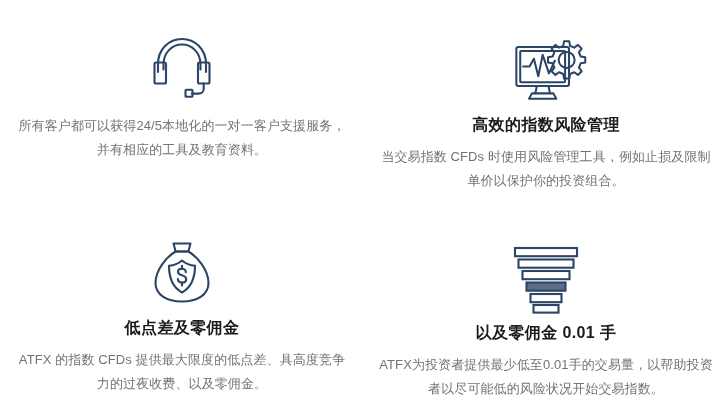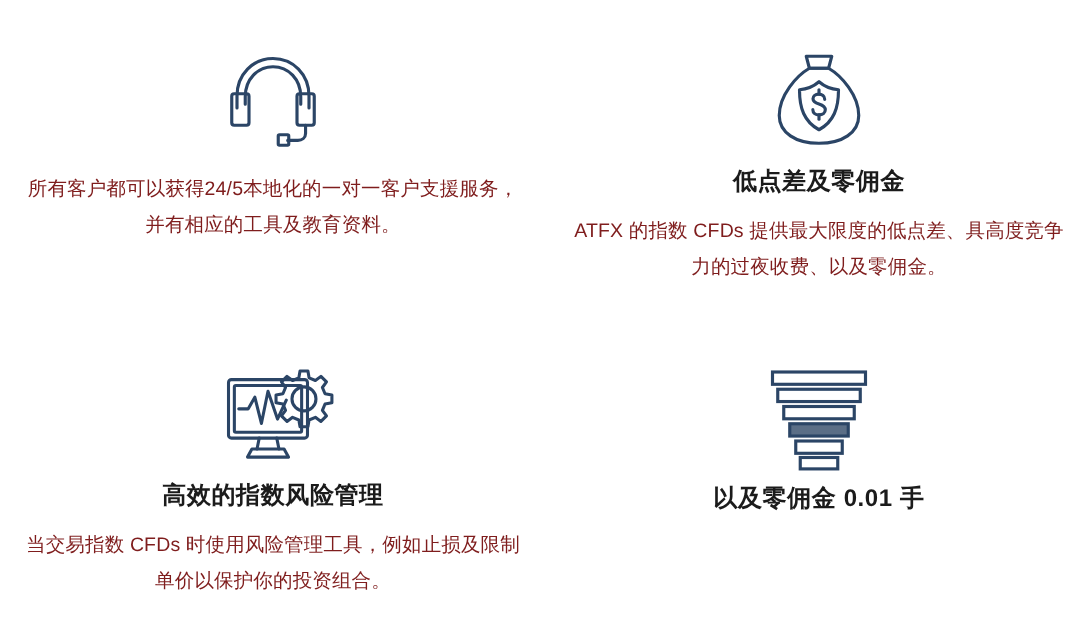--- a/index.html
+++ b/index.html
@@ -49,21 +49,21 @@
     color: #1b1b1b;
     letter-spacing: 0.4px;
     text-align: center;
     margin-top: 7px;
     line-height: 1.3;
     white-space: nowrap;
   }
 
   .feature-desc {
     font-size: 13px;
-    color: #7f1d1d;
+    color: #737373;
     text-align: center;
     line-height: 1.85;
     margin-top: 9px;
     max-width: 334px;
     letter-spacing: 0.1px;
   }
 
   
   .icon-monitor { margin-left: 6px; }
   .icon-funnel  { margin-top: 2px; }
@@ -86,39 +86,20 @@
         <rect x="53" y="33.5" width="11.5" height="21" rx="1.6"></rect>
 
         <path d="M58.7 54.5 L58.7 60 C58.7 63 56.2 64.6 53.6 64.6 L46.8 64.6"></path>
 
         <rect x="40.5" y="60.8" width="7" height="7" rx="0.8"></rect>
       </svg>
     </div>
     <div class="feature-desc">所有客户都可以获得24/5本地化的一对一客户支援服务，并有相应的工具及教育资料。</div>
   </div>
 
-  <div class="feature-card card-row-1">
-    <div class="feature-icon">
-      <svg width="74" height="74" viewBox="0 0 74 74" fill="none" stroke="#2b4566" stroke-width="2.1" stroke-linecap="round" stroke-linejoin="round">
-
-        <path d="M28.5 8.5 L45.5 8.5 L43.4 16.5 L30.6 16.5 Z"></path>
-
-        <path d="M30.6 16.5 C22 21.5 10.5 34.5 10.5 48 C10.5 59.5 21.5 66.5 37 66.5 C52.5 66.5 63.5 59.5 63.5 48 C63.5 34.5 52 21.5 43.4 16.5 Z"></path>
-
-        <path d="M37 25.5 C41 29 46 30.5 50 30.8 C50 43 47 52 37 57.5 C27 52 24 43 24 30.8 C28 30.5 33 29 37 25.5 Z"></path>
-
-        <path d="M40.8 37.2 C40.8 35.1 39 33.7 36.8 33.7 C34.6 33.7 33 35 33 36.8 C33 38.7 34.6 39.6 37 40.3 C39.5 41.1 41.2 42.1 41.2 44.2 C41.2 46.2 39.4 47.6 37 47.6 C34.7 47.6 32.9 46.2 32.9 44.1"></path>
-        <path d="M37 30.8 L37 33.7"></path>
-        <path d="M37 47.6 L37 50.5"></path>
-      </svg>
-    </div>
-    <div class="feature-title">低点差及零佣金</div>
-    <div class="feature-desc">ATFX 的指数 CFDs 提供最大限度的低点差、具高度竞争力的过夜收费、以及零佣金。</div>
-  </div>
-
   <div class="feature-card card-row-2">
     <div class="feature-icon icon-monitor">
       <svg width="80" height="74" viewBox="0 0 80 74" fill="none" stroke="#2b4566" stroke-width="2.1" stroke-linecap="round" stroke-linejoin="round">
 
         <rect x="6.5" y="14.5" width="54" height="40" rx="2"></rect>
 
         <rect x="10.5" y="18.5" width="46" height="32" rx="1"></rect>
 
         <path d="M27.5 54.5 L26 62 M39.5 54.5 L41 62"></path>
 
@@ -128,27 +109,47 @@
 
         <path d="M55.4 8.6 L60.8 8.6 L61.6 13.3 L65.9 15.1 L69.7 12.3 L73.5 16.1 L70.7 19.9 L72.5 24.2 L77.2 25 L77.2 30.4 L72.5 31.2 L70.7 35.5 L73.5 39.3 L69.7 43.1 L65.9 40.3 L61.6 42.1 L60.8 46.8 L55.4 46.8 L54.6 42.1 L50.3 40.3 L46.5 43.1 L42.7 39.3 L45.5 35.5 L43.7 31.2 L39 30.4 L39 25 L43.7 24.2 L45.5 19.9 L42.7 16.1 L46.5 12.3 L50.3 15.1 L54.6 13.3 Z"></path>
 
         <circle cx="58.1" cy="27.7" r="8.2"></circle>
       </svg>
     </div>
     <div class="feature-title">高效的指数风险管理</div>
     <div class="feature-desc">当交易指数 CFDs 时使用风险管理工具，例如止损及限制单价以保护你的投资组合。</div>
   </div>
 
+  <div class="feature-card card-row-1">
+    <div class="feature-icon">
+      <svg width="74" height="74" viewBox="0 0 74 74" fill="none" stroke="#2b4566" stroke-width="2.1" stroke-linecap="round" stroke-linejoin="round">
+
+        <path d="M28.5 8.5 L45.5 8.5 L43.4 16.5 L30.6 16.5 Z"></path>
+
+        <path d="M30.6 16.5 C22 21.5 10.5 34.5 10.5 48 C10.5 59.5 21.5 66.5 37 66.5 C52.5 66.5 63.5 59.5 63.5 48 C63.5 34.5 52 21.5 43.4 16.5 Z"></path>
+
+        <path d="M37 25.5 C41 29 46 30.5 50 30.8 C50 43 47 52 37 57.5 C27 52 24 43 24 30.8 C28 30.5 33 29 37 25.5 Z"></path>
+
+        <path d="M40.8 37.2 C40.8 35.1 39 33.7 36.8 33.7 C34.6 33.7 33 35 33 36.8 C33 38.7 34.6 39.6 37 40.3 C39.5 41.1 41.2 42.1 41.2 44.2 C41.2 46.2 39.4 47.6 37 47.6 C34.7 47.6 32.9 46.2 32.9 44.1"></path>
+        <path d="M37 30.8 L37 33.7"></path>
+        <path d="M37 47.6 L37 50.5"></path>
+      </svg>
+    </div>
+    <div class="feature-title">低点差及零佣金</div>
+    <div class="feature-desc">ATFX 的指数 CFDs 提供最大限度的低点差、具高度竞争力的过夜收费、以及零佣金。</div>
+  </div>
+
   <div class="feature-card card-row-2">
     <div class="feature-icon icon-funnel">
       <svg width="74" height="74" viewBox="0 0 74 74" fill="none" stroke="#2b4566" stroke-width="2.1" stroke-linejoin="miter">
         <rect x="6" y="8" width="62" height="8.2"></rect>
         <rect x="9.5" y="19.5" width="55" height="8.2"></rect>
         <rect x="13.5" y="31" width="47" height="8.2"></rect>
         <rect x="17.5" y="42.5" width="39" height="8.2" fill="#5b6e86"></rect>
         <rect x="21.5" y="54" width="31" height="8.2"></rect>
         <rect x="24.5" y="65" width="25" height="7.6"></rect>
       </svg>
     </div>
     <div class="feature-title">以及零佣金 0.01 手</div>
+    <div class="feature-desc">ATFX为投资者提供最少低至0.01手的交易量，以帮助投资者以尽可能低的风险状况开始交易指数。</div>
   </div>
 
 </div>
 
 </body></html>

